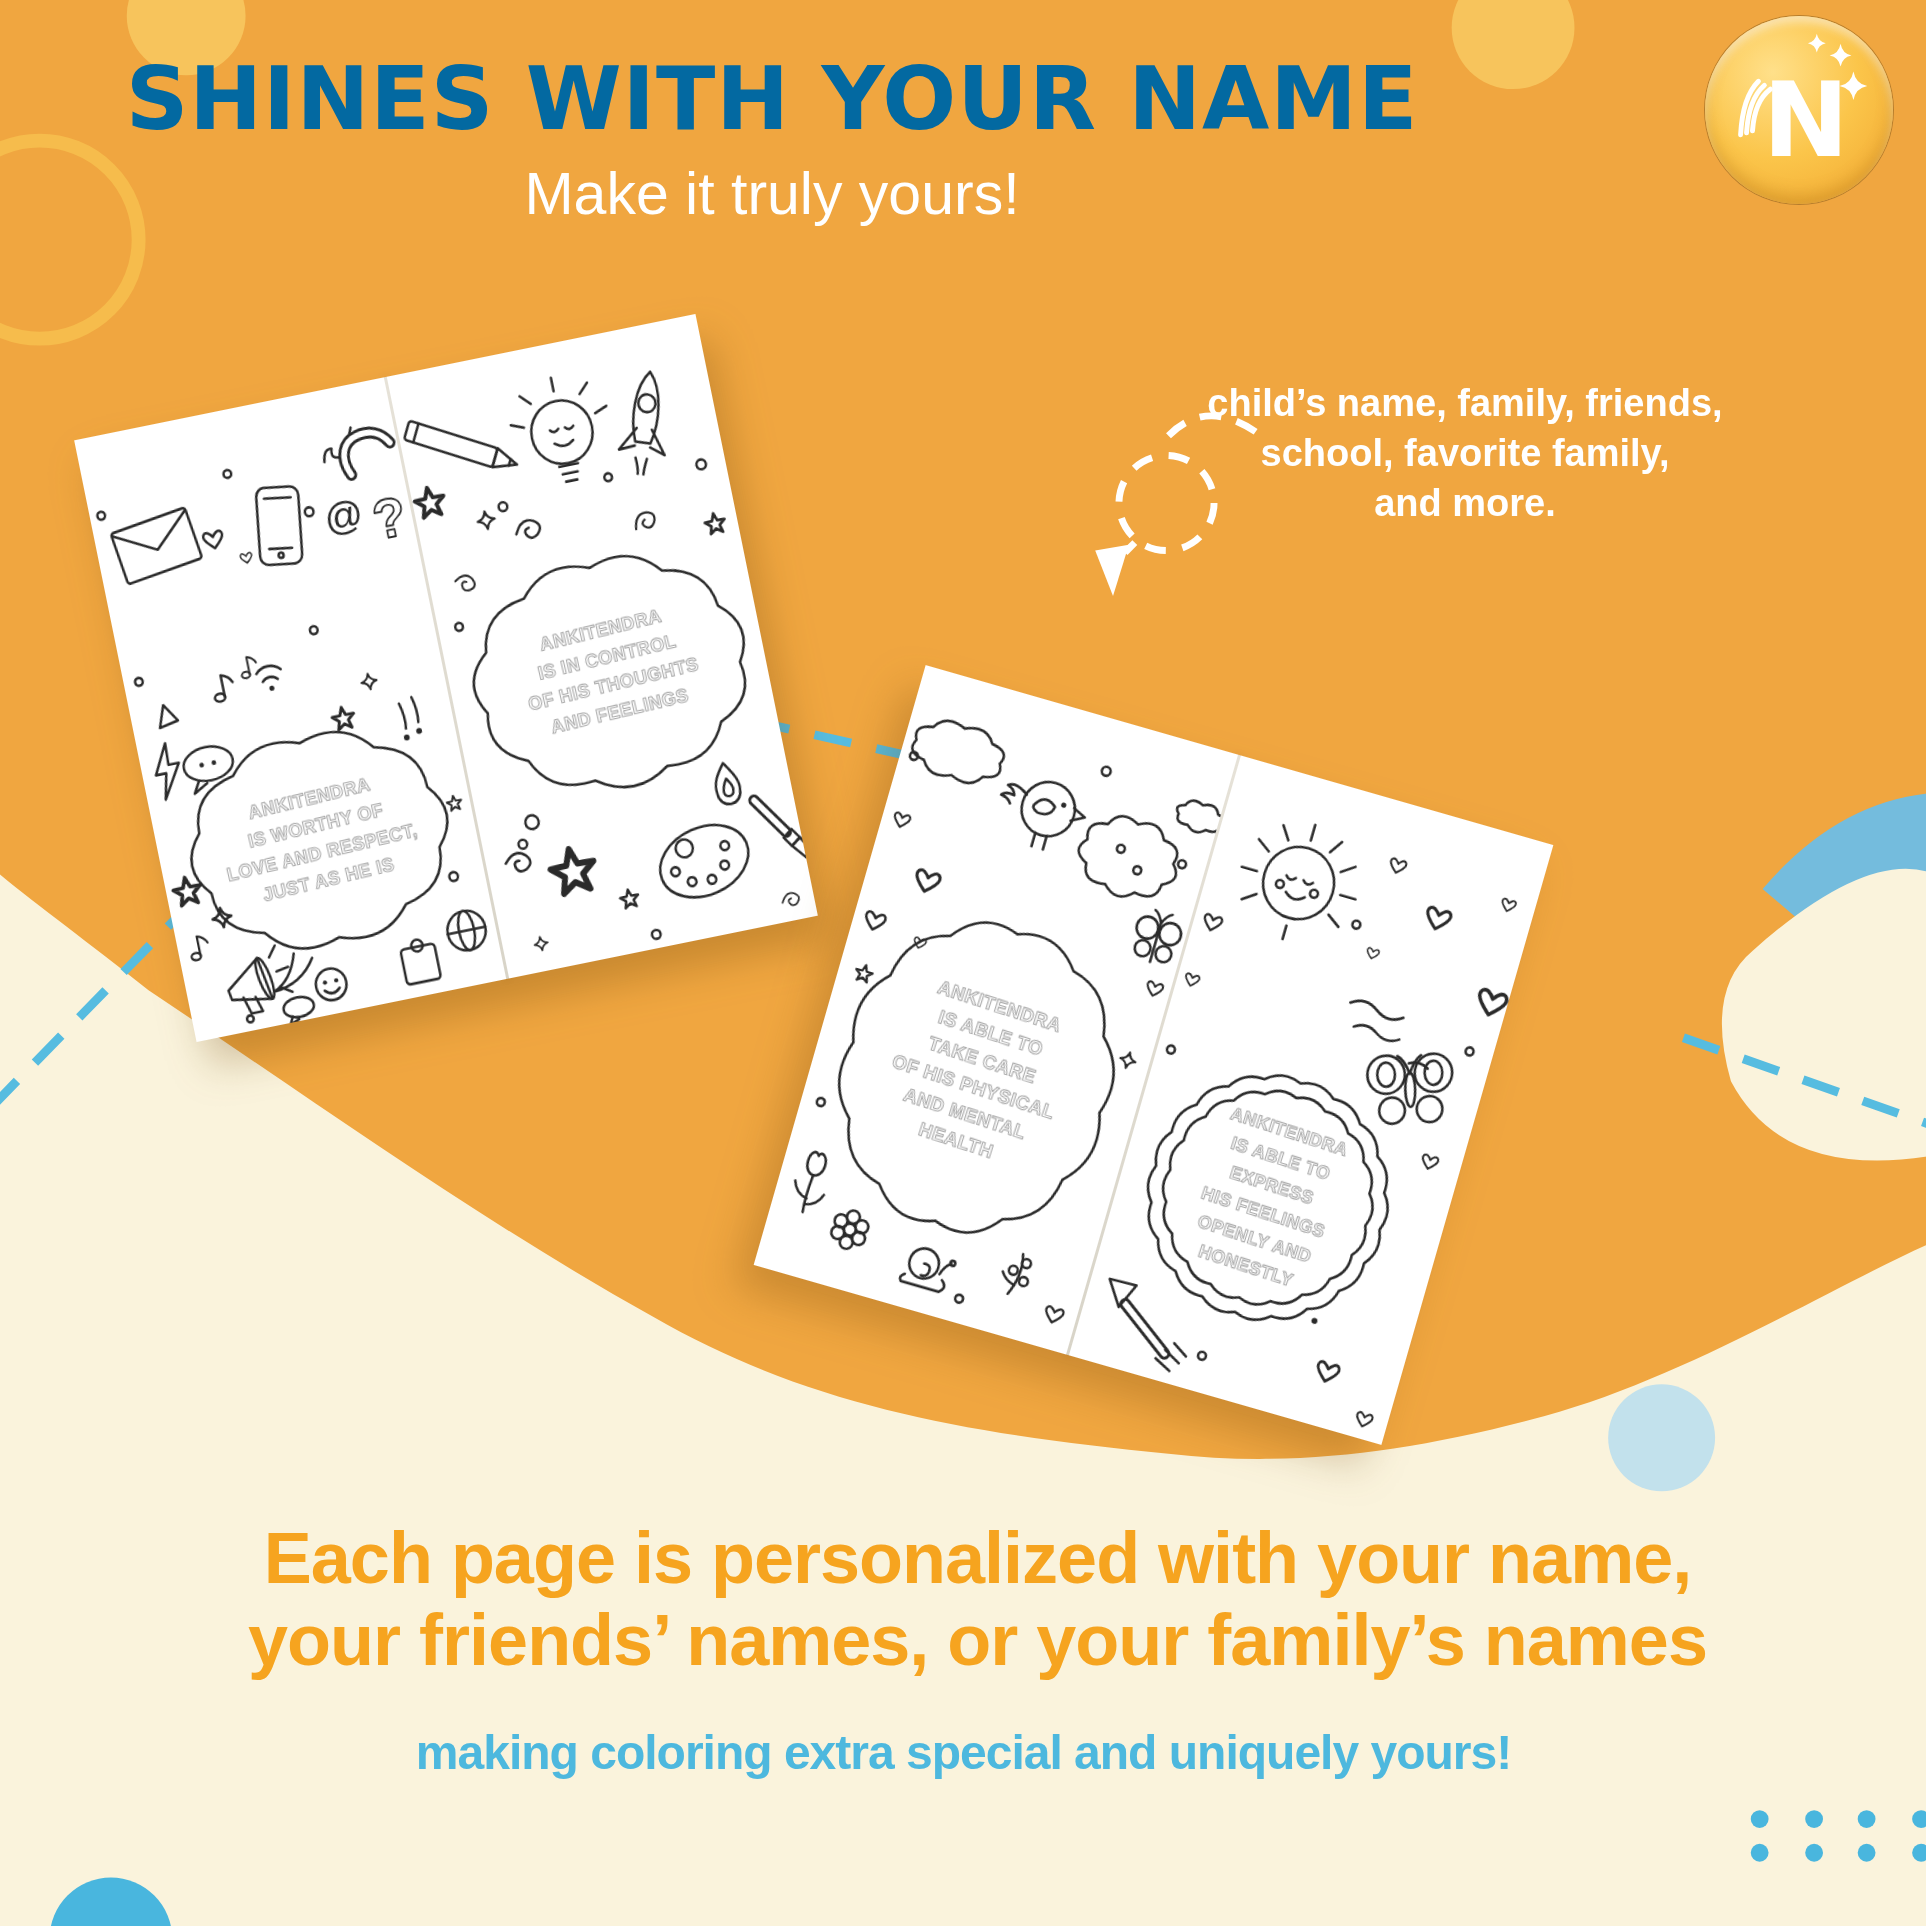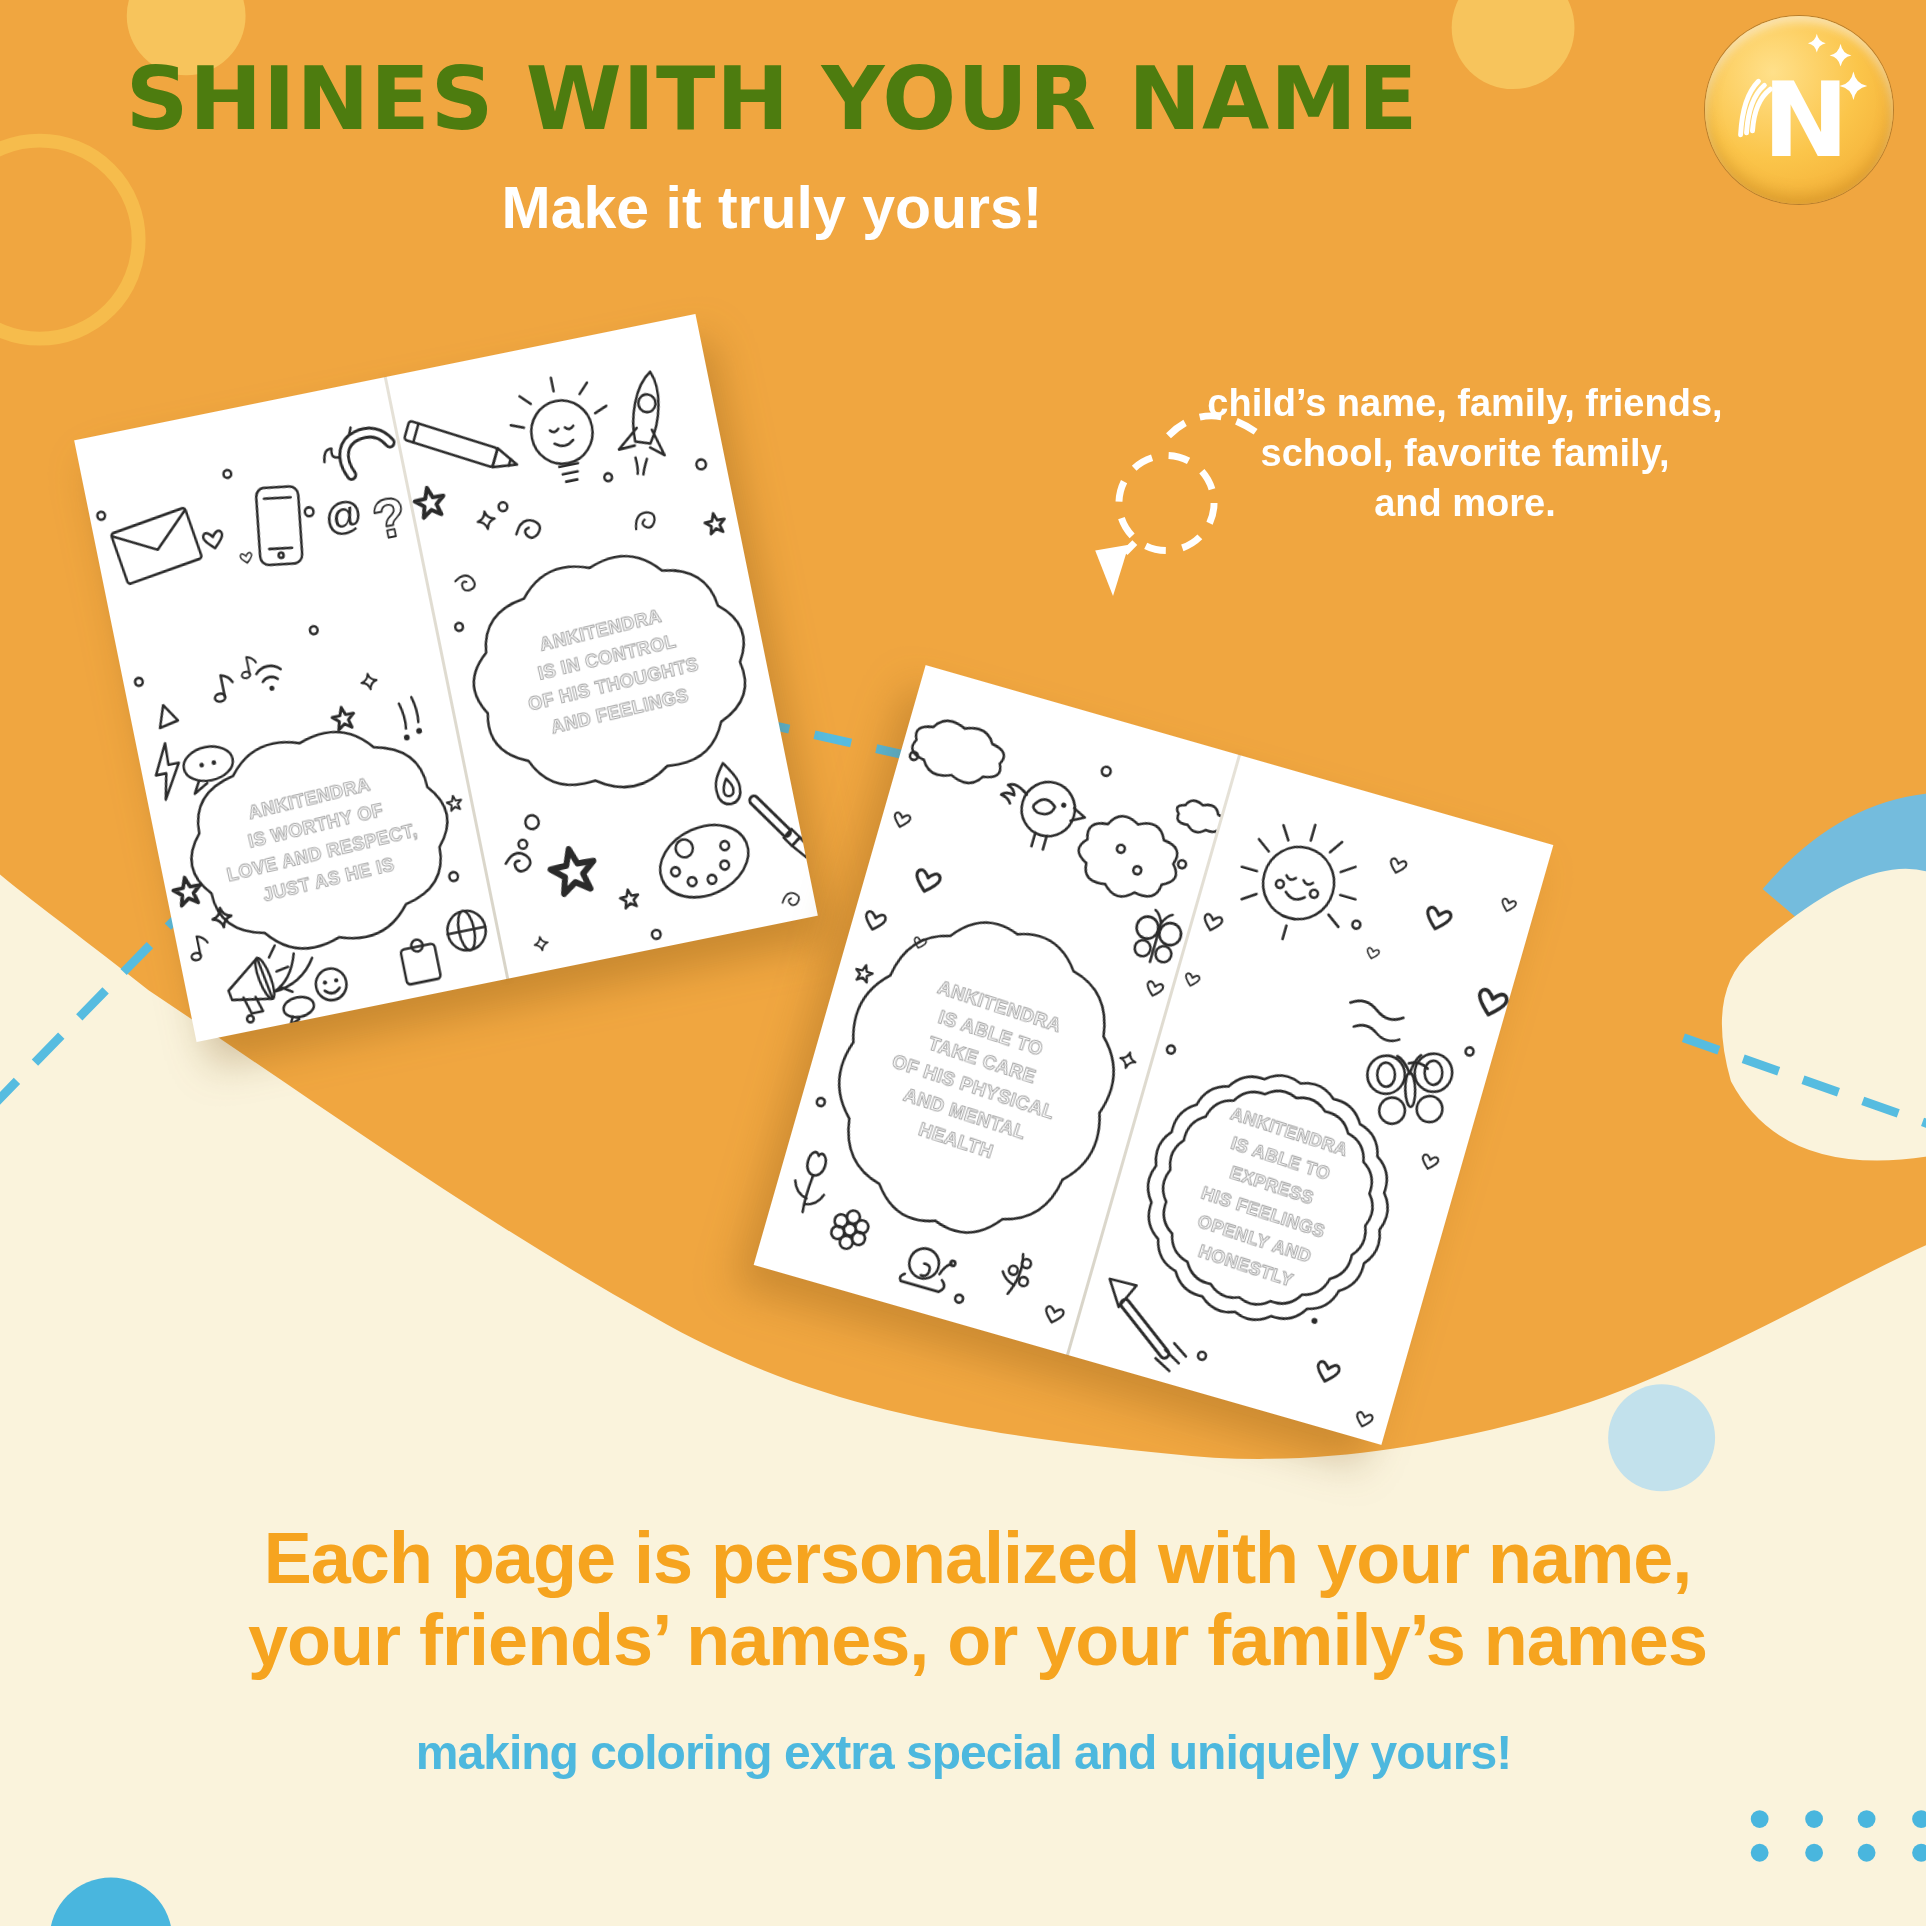--- a/index.html
+++ b/index.html
@@ -5,25 +5,25 @@
   html,body{margin:0;padding:0;}
   body{
     width:1927px;height:1927px;position:relative;overflow:hidden;
     background:#FAF3DC;
     font-family:"Liberation Sans", sans-serif;
   }
   #bg{position:absolute;left:0;top:0;z-index:0;}
   .headline{
     position:absolute;left:0;top:48px;width:1544px;text-align:center;z-index:3;
     font-family:"DejaVu Sans", sans-serif;
-    font-weight:bold;font-size:87px;letter-spacing:1px;color:#4d7c0f;
+    font-weight:bold;font-size:87px;letter-spacing:1px;color:#0369a1;
   }
   .subtitle{
-    position:absolute;left:0;top:174px;width:1544px;text-align:center;z-index:3;
-    font-weight:bold;font-size:59px;color:#FFFFFF;
+    position:absolute;left:0;top:160px;width:1544px;text-align:center;z-index:3;
+    font-weight:normal;font-size:59px;color:#FFFFFF;
   }
   .callout{
     position:absolute;left:1168px;top:378px;width:594px;z-index:3;text-align:center;
     font-weight:bold;font-size:38px;line-height:1.32;color:#FFFFFF;
   }
   .logo{
     position:absolute;left:1705px;top:16px;width:188px;height:188px;z-index:3;
     border-radius:50%;
     background:radial-gradient(circle at 36% 30%, #FFE08A 0%, #FBC54A 48%, #F1A52E 100%);
     box-shadow:inset 0 -8px 16px rgba(150,90,0,.28), inset 0 6px 10px rgba(255,255,255,.55), 0 0 0 1px rgba(95,65,15,.4);

